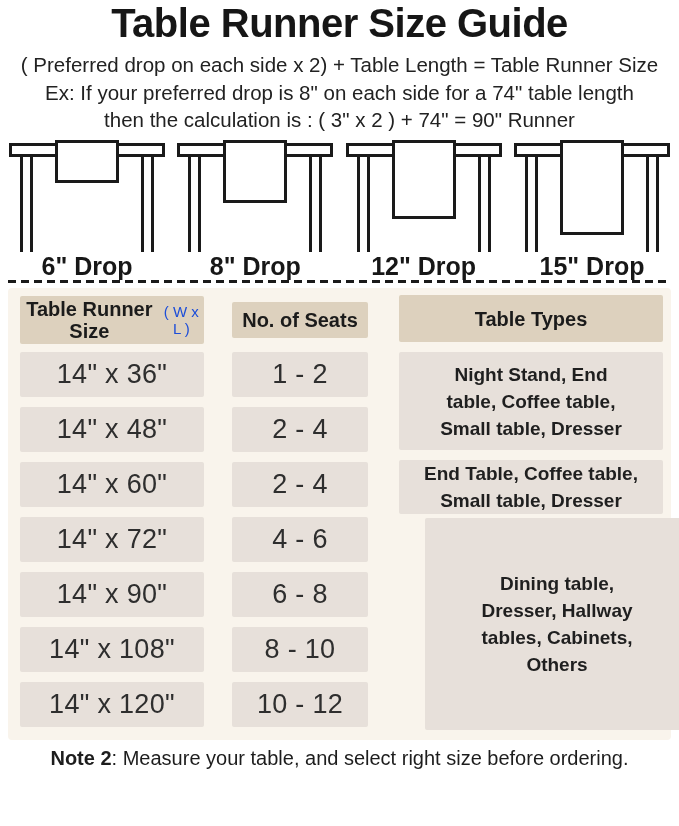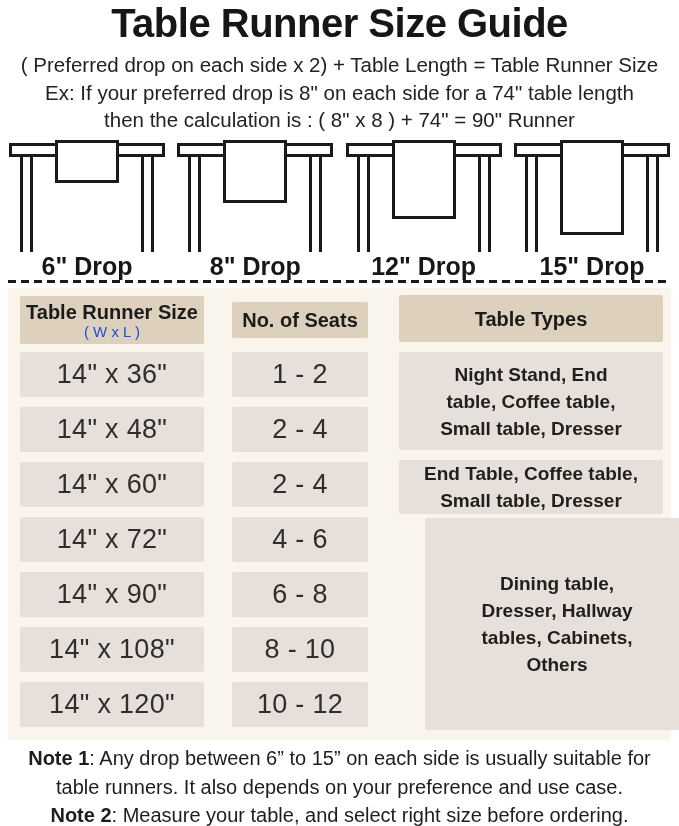--- a/index.html
+++ b/index.html
@@ -82,21 +82,21 @@
     border-radius: 2px;
     display: flex;
     align-items: center;
     justify-content: center;
     text-align: center;
   }
   .hdr { background: var(--header-cell-bg); }
   .col-size  { left: 12px;  width: 184px; }
   .col-seats { left: 224px; width: 136px; }
   .col-types { left: 391px; width: 264px; }
-  .hdr-size  { top: 8px;  height: 48px; flex-direction: column; }
+  .hdr-size  { top: 8px;  height: 48px; flex-direction: row; }
   .hdr-seats { top: 14px; height: 36px; }
   .hdr-types { top: 7px;  height: 47px; }
   .hdr-main { font-size: 20px; font-weight: bold; line-height: 22px; color: #1b1b1b; }
   .hdr-sub  { font-size: 15px; line-height: 17px; color: #1d4ed8; }
   .val-cell { font-size: 27px; color: #2e2e2e; letter-spacing: 0.3px; }
   .row-0 { top: 64px;  height: 45px; }
   .row-1 { top: 119px; height: 45px; }
   .row-2 { top: 174px; height: 45px; }
   .row-3 { top: 229px; height: 45px; }
   .row-4 { top: 284px; height: 45px; }
@@ -128,21 +128,21 @@
 </head>
 <body>
 
 <div class="page">
 
   <div class="title">Table Runner Size Guide</div>
 
   <div class="formula">
     <div class="fline">( Preferred drop on each side x 2) + Table Length = Table Runner Size</div>
     <div class="fline">Ex: If your preferred drop is 8" on each side for a 74" table length</div>
-    <div class="fline">then the calculation is : ( 8" x 8 ) + 74" = 90" Runner</div>
+    <div class="fline">then the calculation is : ( 3" x 2 ) + 74" = 90" Runner</div>
   </div>
 
   <div class="diagrams">
 
     <div class="diagram">
       <svg width="164" height="112" viewBox="0 0 164 112">
         <rect class="tbl-stroke tbl-fill" x="5.5" y="4.5" width="153" height="11"></rect>
         <line class="tbl-stroke" x1="16.5" y1="15" x2="16.5" y2="112"></line>
         <line class="tbl-stroke" x1="26.5" y1="15" x2="26.5" y2="112"></line>
         <line class="tbl-stroke" x1="137.5" y1="15" x2="137.5" y2="112"></line>
@@ -217,17 +217,16 @@
     <div class="cell col-seats row-5 val-cell">8 - 10</div>
     <div class="cell col-seats row-6 val-cell">10 - 12</div>
 
     <div class="cell col-types type-cell type-a">Night Stand, End table, Coffee table, Small table, Dresser</div>
     <div class="cell col-types type-cell type-b">End Table, Coffee table, Small table, Dresser</div>
     <div class="cell col-types type-cell type-c">Dining table, Dresser, Hallway tables, Cabinets, Others</div>
 
   </div>
 
   <div class="notes">
-    <p class="note-p"><span class="note-label">Note 1</span><span>: Any drop between 6” to 15” on each side is usually suitable for table runners. It also depends on your preference and use case.</span></p>
     <p class="note-p"><span class="note-label">Note 2</span><span>: Measure your table, and select right size before ordering.</span></p>
   </div>
 
 </div>
 
 </body></html>

